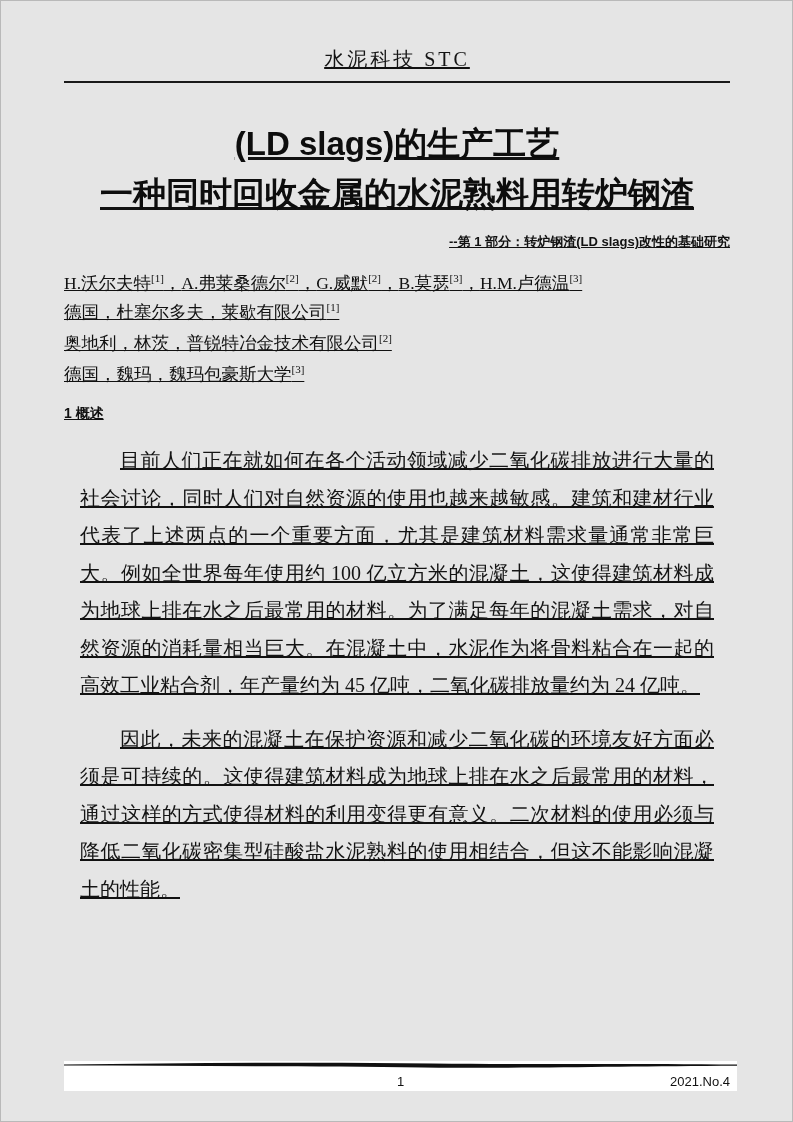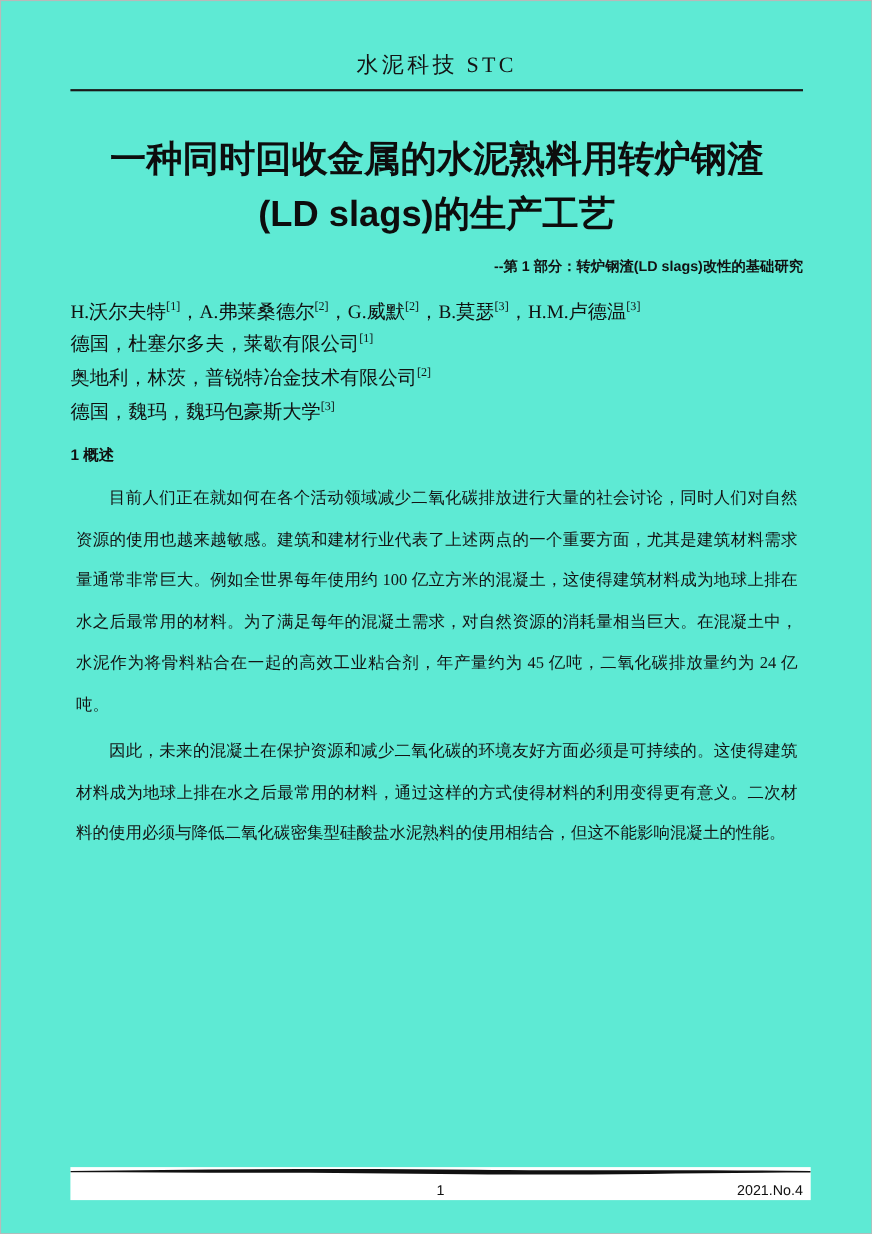--- a/index.html
+++ b/index.html
@@ -1,26 +1,27 @@
 <!DOCTYPE html>
 <html lang="zh"><head>
 <meta charset="utf-8">
 <style>
   html, body { margin: 0; padding: 0; background: #ffffff; }
   .page {
     position: relative;
     width: 793px;
     height: 1122px;
     margin: 0 auto;
-    background: #5eead4;
+    background: #e5e5e5;
     border: 1px solid #b9b9b9;
     box-sizing: border-box;
     overflow: hidden;
     color: #111;
     font-family: "Liberation Serif", "DejaVu Serif", serif;
+    text-decoration: underline;
   }
   .content {
     height: 1042px;
     overflow: hidden;
     padding: 0 62px 0 63px;
   }
   .journal-header {
     padding-top: 44px;
     text-align: center;
     font-size: 20px;
@@ -67,24 +68,24 @@
   }
   .section-heading {
     margin-top: 10px;
     font-family: "Liberation Sans", "DejaVu Sans", sans-serif;
     font-weight: bold;
     font-size: 14px;
     line-height: 26px;
   }
   .body-text { margin-top: 9px; }
   .body-text p {
-    margin: 5px;
+    margin: 16px;
     text-indent: 2em;
     text-align: justify;
-    font-size: 15px;
+    font-size: 20px;
     line-height: 37.5px;
     color: #141414;
   }
   .footer {
     position: absolute;
     left: 63px;
     right: 55px;
     bottom: 30px;
     background: #ffffff;
   }
@@ -112,22 +113,22 @@
 <body>
 
 <div class="page">
   <div class="content">
 
     <div class="journal-header">水泥科技 STC</div>
 
     <hr class="header-rule">
 
     <div class="doc-title">
+      <div>(LD slags)的生产工艺</div>
       <div>一种同时回收金属的水泥熟料用转炉钢渣</div>
-      <div>(LD slags)的生产工艺</div>
     </div>
 
     <div class="doc-subtitle">--第 1 部分：转炉钢渣(LD slags)改性的基础研究</div>
 
     <div class="authors"><span>H.沃尔夫特</span><sup class="ref">[1]</sup><span>，</span><span>A.弗莱桑德尔</span><sup class="ref">[2]</sup><span>，</span><span>G.威默</span><sup class="ref">[2]</sup><span>，</span><span>B.莫瑟</span><sup class="ref">[3]</sup><span>，</span><span>H.M.卢德温</span><sup class="ref">[3]</sup></div>
 
     <div class="affiliations">
         <div><span>德国，杜塞尔多夫，莱歇有限公司</span><sup class="ref">[1]</sup></div>
         <div><span>奥地利，林茨，普锐特冶金技术有限公司</span><sup class="ref">[2]</sup></div>
         <div><span>德国，魏玛，魏玛包豪斯大学</span><sup class="ref">[3]</sup></div>

